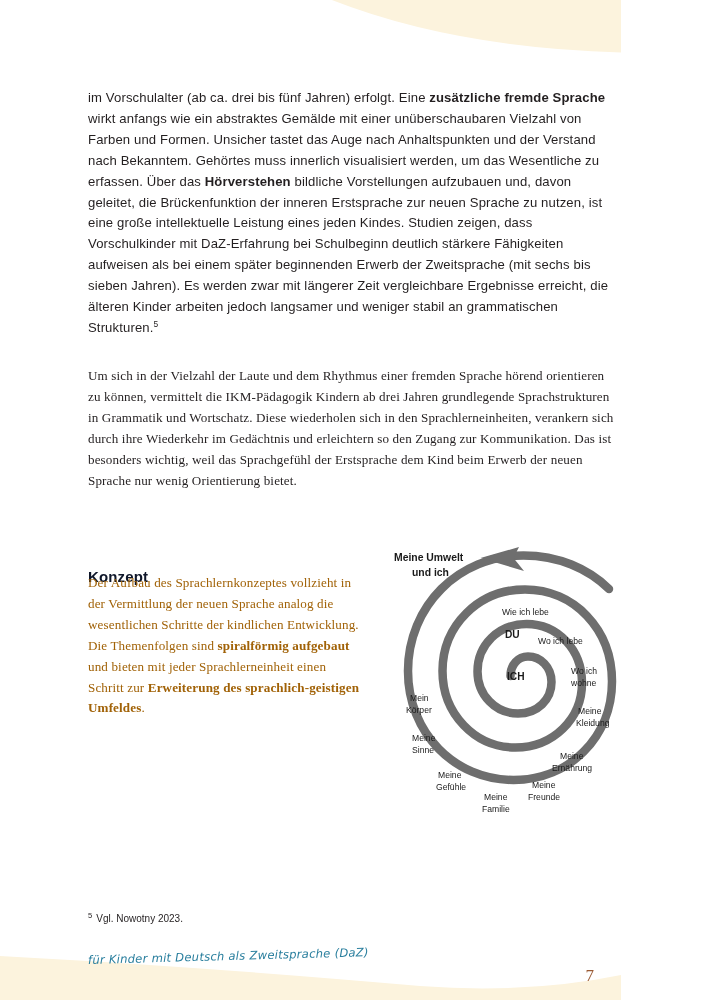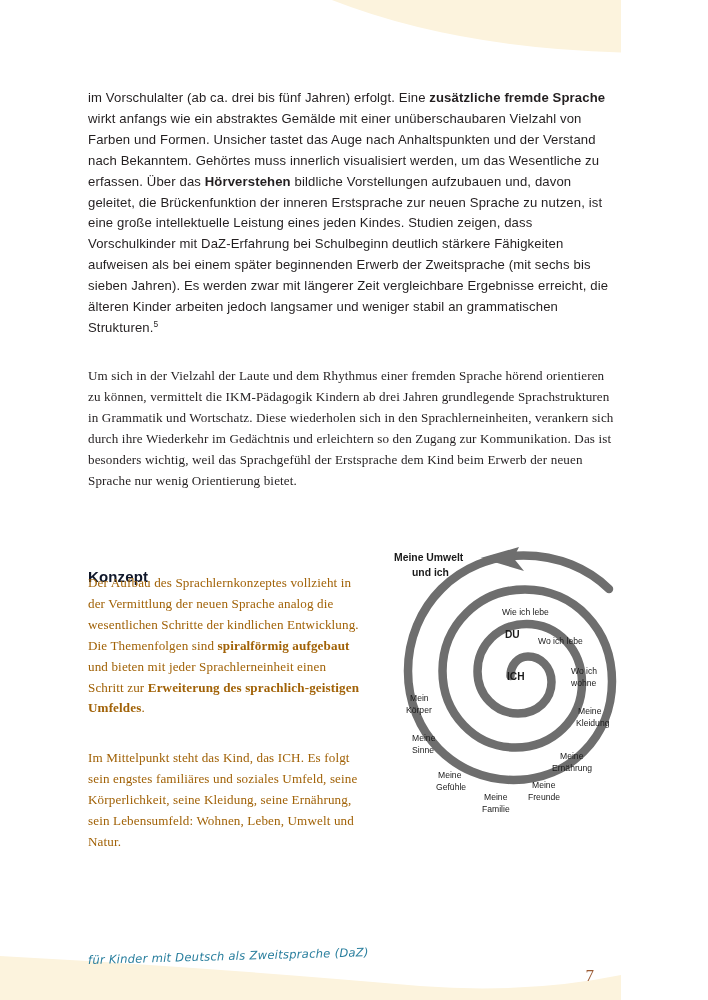--- a/index.html
+++ b/index.html
@@ -179,25 +179,20 @@
   </div>
 
   <div id="konzept-heading">Konzept</div>
 
   <div class="narrow-col" id="narrow-block-1">
     <p>
       <span>Der Aufbau des Sprachlernkonzeptes vollzieht in der Vermittlung der neuen Sprache analog die wesentlichen Schritte der kindlichen Entwicklung. Die Themenfolgen sind </span><b>spiralförmig aufgebaut</b><span> und bieten mit jeder Sprachlerneinheit einen Schritt zur </span><b>Erweiterung des sprachlich-geistigen Umfeldes</b><span>.</span>
     </p>
   </div>
 
-  <div class="narrow-col" id="narrow-block-2">
-    <p>
-      <span>Im Mittelpunkt steht das Kind, das ICH. Es folgt sein engstes familiäres und soziales Umfeld, seine Körperlichkeit, seine Kleidung, seine Ernährung, sein Lebensumfeld: Wohnen, Leben, Umwelt und Natur.</span>
-    </p>
-  </div>
 
   <div id="diagram">
     <svg width="296" height="296" viewBox="0 0 296 296" xmlns="http://www.w3.org/2000/svg">
 
       <g>
         <path fill="none" stroke="#6e6e6e" stroke-width="8.5" stroke-linecap="round" d="M 130.5 135.0
                  C 130.5 124.0 138.0 115.5 148.0 115.5
                  C 160.5 115.5 171.5 126.0 171.5 141.0
                  C 171.5 158.5 157.5 172.5 138.0 172.5
                  C 115.5 172.5 97.5 154.0 97.5 130.5
@@ -252,17 +247,20 @@
 
         <text class="dg-label" x="32" y="200">Meine</text>
         <text class="dg-label" x="32" y="212">Sinne</text>
 
         <text class="dg-label" x="30" y="160">Mein</text>
         <text class="dg-label" x="26" y="172">Körper</text>
       </g>
     </svg>
   </div>
 
+  <div id="footnote">
+    <span class="fn-marker">5</span><span>Vgl. Nowotny 2023.</span>
+  </div>
 
   <div id="footer-tagline">für Kinder mit Deutsch als Zweitsprache (DaZ)</div>
   <div id="page-number">7</div>
 
 </div>
 
 </body></html>

